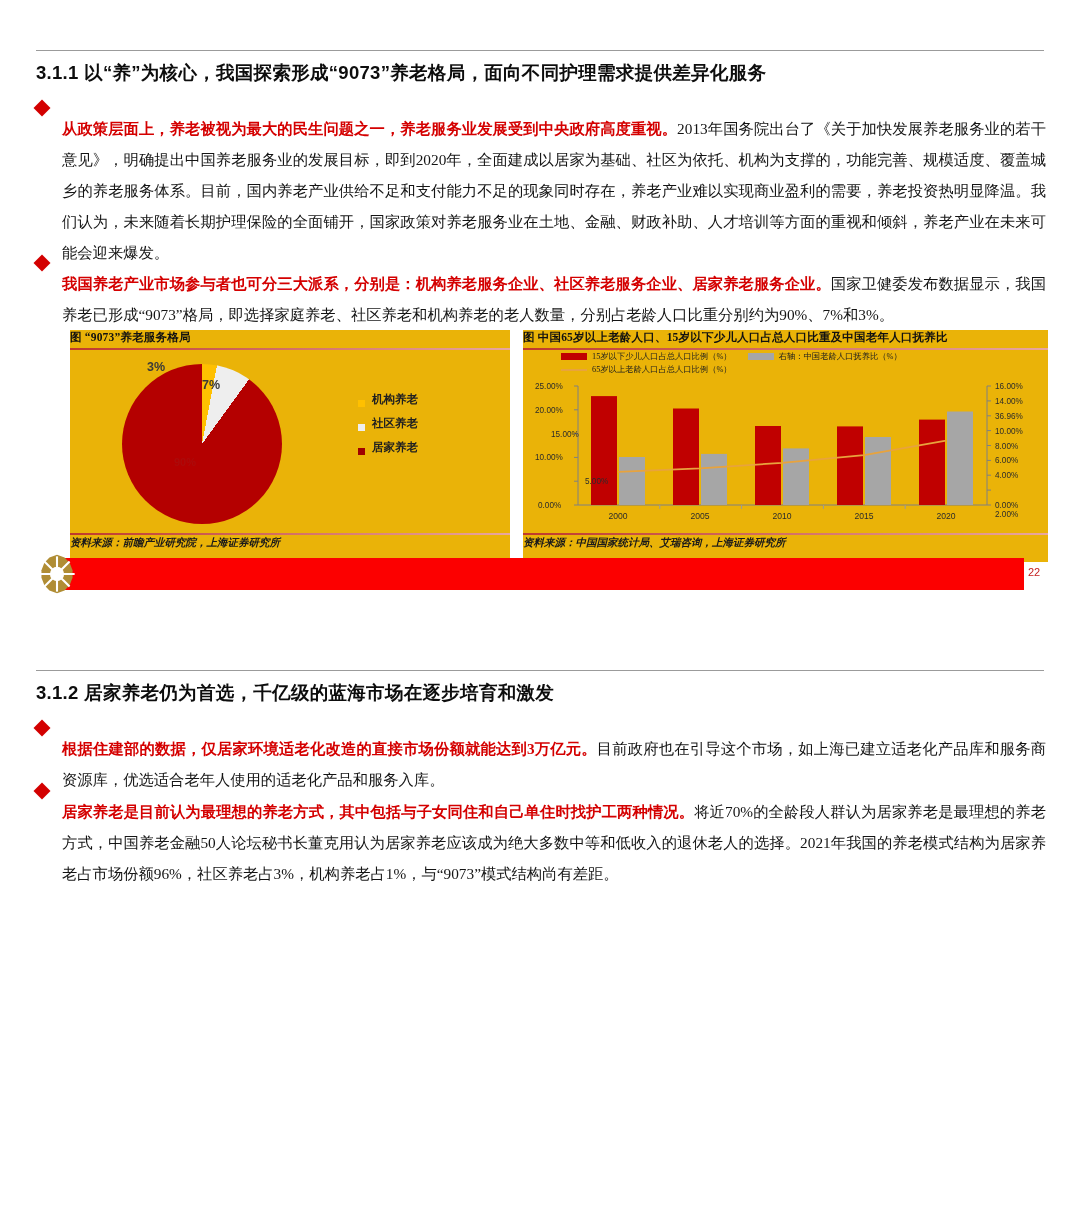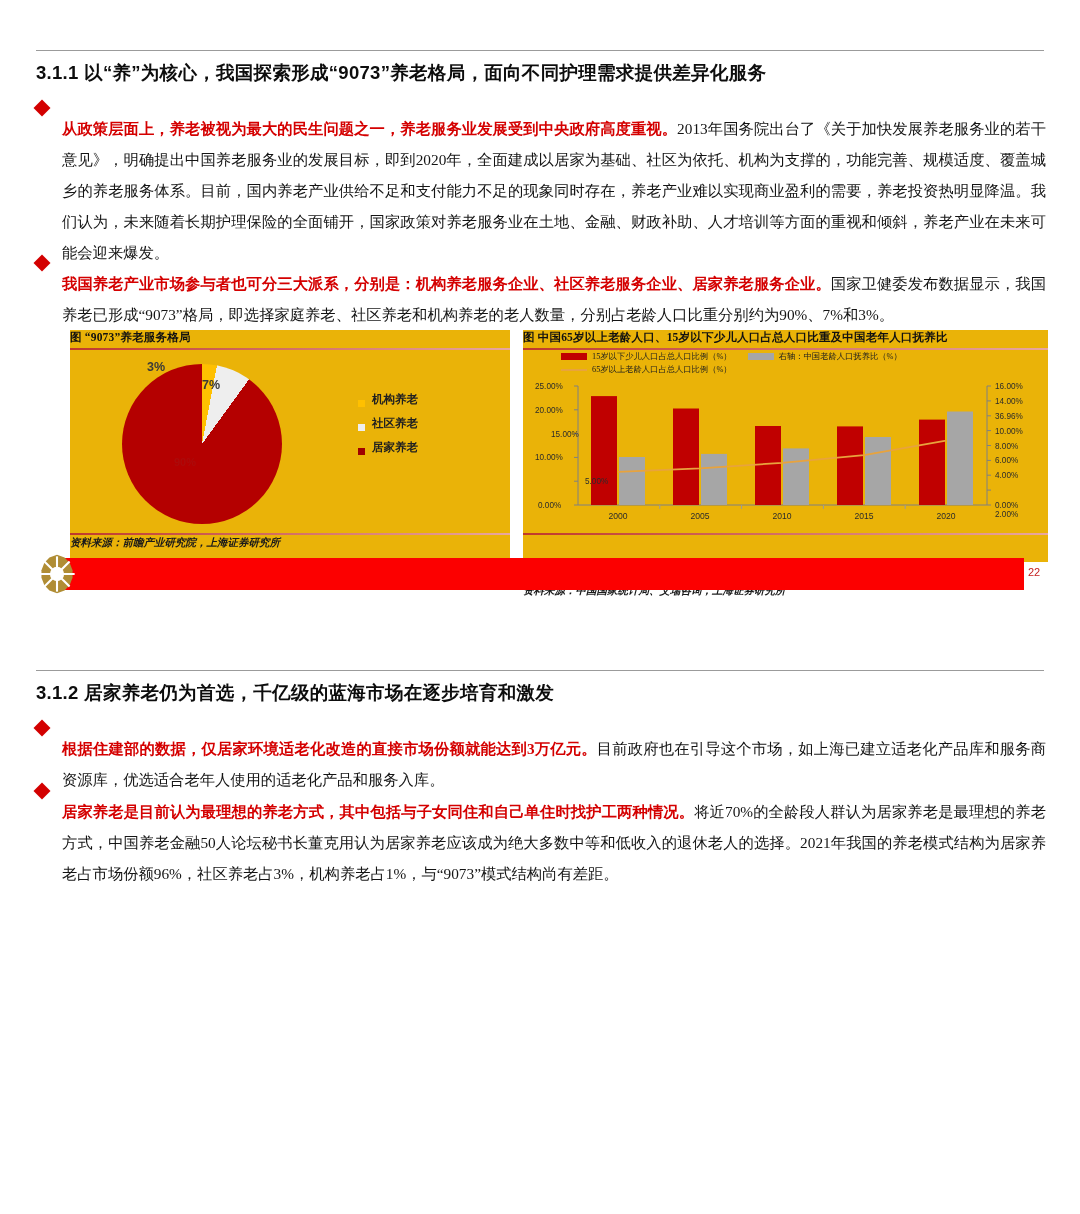--- a/index.html
+++ b/index.html
@@ -384,21 +384,21 @@
 
         
         <div class="xtick" style="left:75px;  top:133px;">2000</div>
         <div class="xtick" style="left:157px; top:133px;">2005</div>
         <div class="xtick" style="left:239px; top:133px;">2010</div>
         <div class="xtick" style="left:321px; top:133px;">2015</div>
         <div class="xtick" style="left:403px; top:133px;">2020</div>
       </div>
 
       <div class="fig-rule" style="position:absolute;left:0;top:200px;width:525px;"></div>
-      <div class="fig-src" style="position:absolute;left:0;top:206px;margin-top:48px;">资料来源：中国国家统计局、艾瑞咨询，上海证券研究所</div>
+      <div class="fig-src" style="position:absolute;left:0;top:206px;">资料来源：中国国家统计局、艾瑞咨询，上海证券研究所</div>
     </div>
 
     <div class="footer f1">
       <div class="footer-bar"></div>
       <svg class="footer-logo" viewBox="0 0 100 100">
         <g fill="#b08d34">
           <path d="M50 4 L68 11 L80 23 L87 41 L87 59 L80 77 L68 89 L50 96 L32 89 L20 77 L13 59 L13 41 L20 23 L32 11 Z"></path>
         </g>
         <circle cx="50" cy="50" r="17" fill="#ffffff"></circle>
         <g stroke="#ffffff" stroke-width="5">

